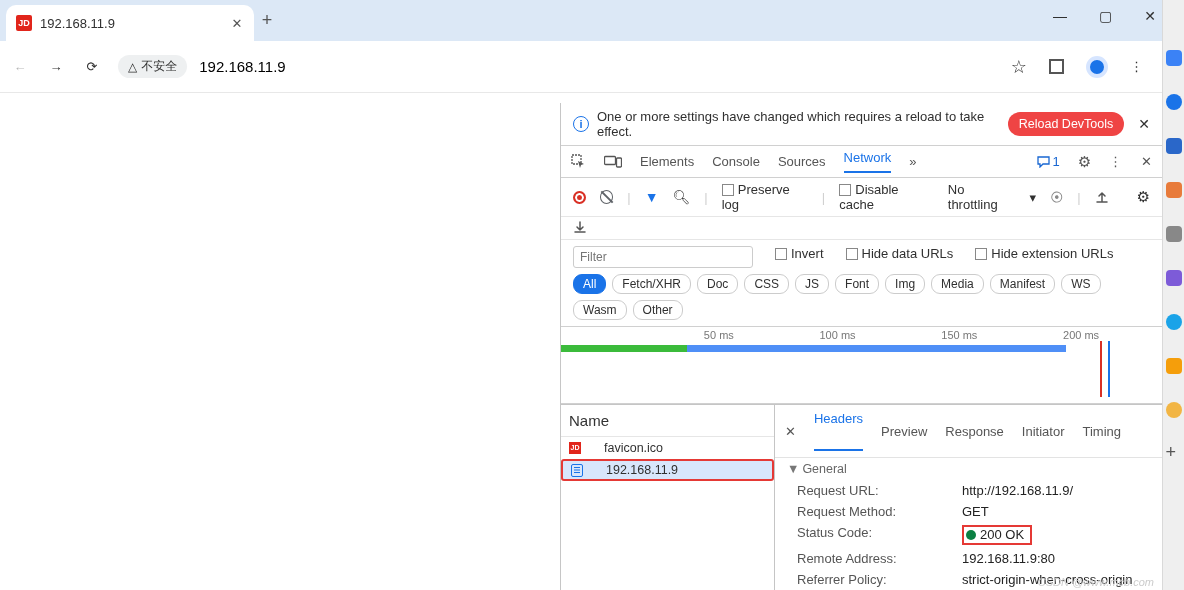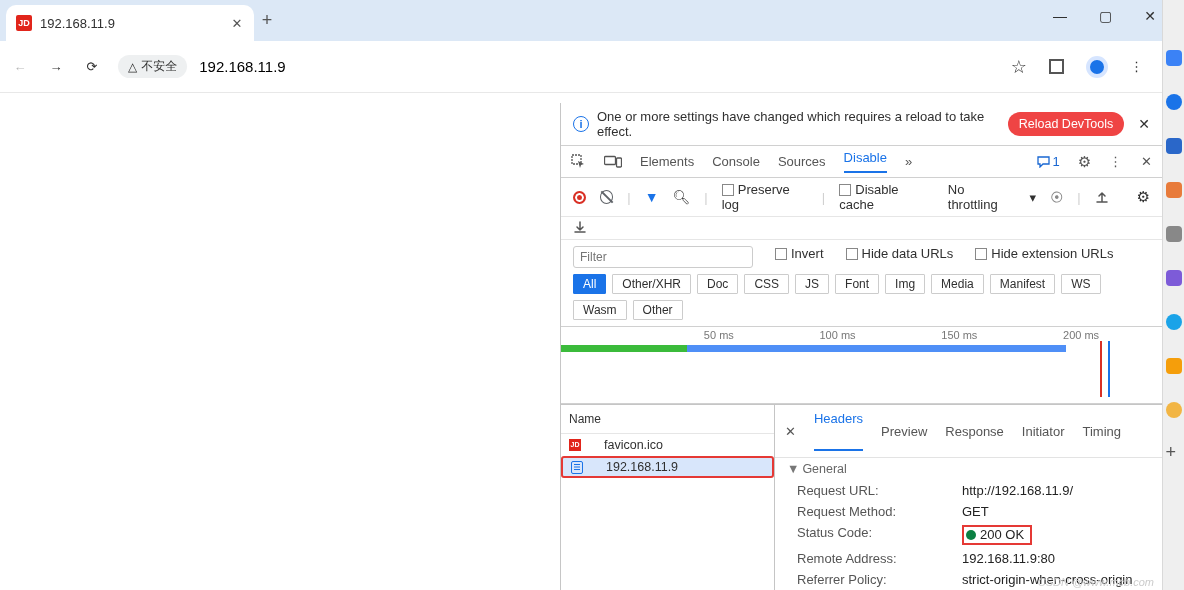--- a/index.html
+++ b/index.html
@@ -49,32 +49,32 @@
 .no-sign { width: 14px; height: 14px; border: 1.8px solid #5f6368; border-radius: 50%; position: relative; }
 .no-sign:after { content: ""; position: absolute; width: 16px; height: 2px; background: #5f6368; top: 5px; left: -2px; transform: rotate(45deg); }
 .funnel { color: #1a73e8; font-size: 14px; }
 .cbx { width: 12px; height: 12px; border: 1.3px solid #888; display: inline-block; margin-right: 4px; vertical-align: -2px; }
 .dl-row { padding: 3px 12px 5px; border-bottom: 1px solid #e6e6e6; }
 
 .dt-filter { padding: 6px 12px; border-bottom: 1px solid #d0d0d0; }
 .dt-filter-row { display: flex; align-items: flex-start; gap: 22px; margin-bottom: 6px; flex-wrap: wrap; }
 .filter-input { width: 180px; height: 22px; border: 1px solid #ccc; border-radius: 3px; padding: 0 6px; font-size: 12px; color: #999; }
 .chip-row { display: flex; gap: 6px; flex-wrap: wrap; }
-.chip { border: 1px solid #ccc; border-radius: 1px; padding: 2px 9px; font-size: 12px; }
+.chip { border: 1px solid #ccc; border-radius: 9px; padding: 2px 9px; font-size: 12px; }
 .chip.active { background: #1a73e8; color: #fff; border-color: #1a73e8; }
 
 .dt-timeline { height: 78px; border-bottom: 1px solid #d0d0d0; position: relative; font-size: 11px; color: #777; }
 .dt-timeline .ticks { display: flex; justify-content: space-around; padding: 2px 20px 0 100px; }
 .tl-bar1 { position: absolute; left: 0; top: 18px; height: 7px; width: 21%; background: #3bbb3b; }
 .tl-bar2 { position: absolute; left: 21%; top: 18px; height: 7px; width: 63%; background: #4f8ff7; }
 .tl-mark { position: absolute; top: 14px; width: 2px; height: 56px; }
 
 .dt-lower { flex: 1; display: flex; border-top: 1px solid #c5c5c5; }
 .req-list { width: 214px; border-right: 1px solid #c5c5c5; }
-.req-head { padding: 7px 8px; border-bottom: 1px solid #e6e6e6; font-size: 12px; color: #333; }
+.req-head { padding: 7px 8px; border-bottom: 1px solid #e6e6e6; font-size: 15px; color: #333; }
 .req-item { display: flex; align-items: center; gap: 23px; padding: 3px 8px; height: 22px; font-size: 12.5px; }
 .req-item.sel { background: #d8e6fb; }
 .doc-ico { width: 12px; height: 13px; border: 1.5px solid #1a73e8; border-radius: 2px; position: relative; }
 .doc-ico:before { content: ""; position: absolute; left: 2px; top: 2px; right: 2px; height: 1.2px; background: #1a73e8; box-shadow: 0 2.5px #1a73e8, 0 5px #1a73e8; }
 .fav-ico { width: 12px; height: 12px; background: #e1251b; color: #fff; font-size: 7px; font-weight: bold; line-height: 12px; text-align: center; }
 .hl-box { border: 2px solid #e53935; border-radius: 3px; }
 
 .req-detail { flex: 1; display: flex; flex-direction: column; font-size: 13px; }
 .rd-tabs { display: flex; align-items: center; gap: 18px; padding: 6px 10px; border-bottom: 1px solid #e3e3e3; color: #555; }
 .rd-tabs .active { color: #1a73e8; border-bottom: 2px solid #1a73e8; padding-bottom: 23px; }
@@ -155,21 +155,21 @@
     </span>
     <span>
       <svg width="18" height="13" viewBox="0 0 18 13">
           <rect x="0.5" y="1.5" width="11" height="8" rx="1" fill="none" stroke="#555" stroke-width="1.3"></rect>
           <rect x="12.5" y="3" width="5" height="9" rx="1" fill="none" stroke="#555" stroke-width="1.3"></rect>
         </svg>
     </span>
     <span class="tabname">Elements</span>
     <span class="tabname">Console</span>
     <span class="tabname">Sources</span>
-    <span class="tabname active">Disable</span>
+    <span class="tabname active">Network</span>
     <span>»</span>
     <span class="sp"></span>
     <span class="msg-count">
       <svg width="13" height="12" viewBox="0 0 13 12">
           <path d="M1 1 h11 v7 h-6 l-3 3 v-3 h-2 z" fill="none" stroke="#1967d2" stroke-width="1.3"></path>
         </svg>
       <span>1</span>
     </span>
     <span class="gear">⚙</span>
     <span class="kebab">⋮</span>
@@ -208,21 +208,21 @@
 
   <div class="dt-filter">
     <div class="dt-filter-row">
       <input class="filter-input" placeholder="Filter" style="">
       <span><span class="cbx"></span><span>Invert</span></span>
       <span><span class="cbx"></span><span>Hide data URLs</span></span>
       <span><span class="cbx"></span><span>Hide extension URLs</span></span>
     </div>
     <div class="chip-row">
       <span class="chip active">All</span>
-      <span class="chip">Other/XHR</span>
+      <span class="chip">Fetch/XHR</span>
       <span class="chip">Doc</span>
       <span class="chip">CSS</span>
       <span class="chip">JS</span>
       <span class="chip">Font</span>
       <span class="chip">Img</span>
       <span class="chip">Media</span>
       <span class="chip">Manifest</span>
       <span class="chip">WS</span>
       <span class="chip">Wasm</span>
       <span class="chip">Other</span>

